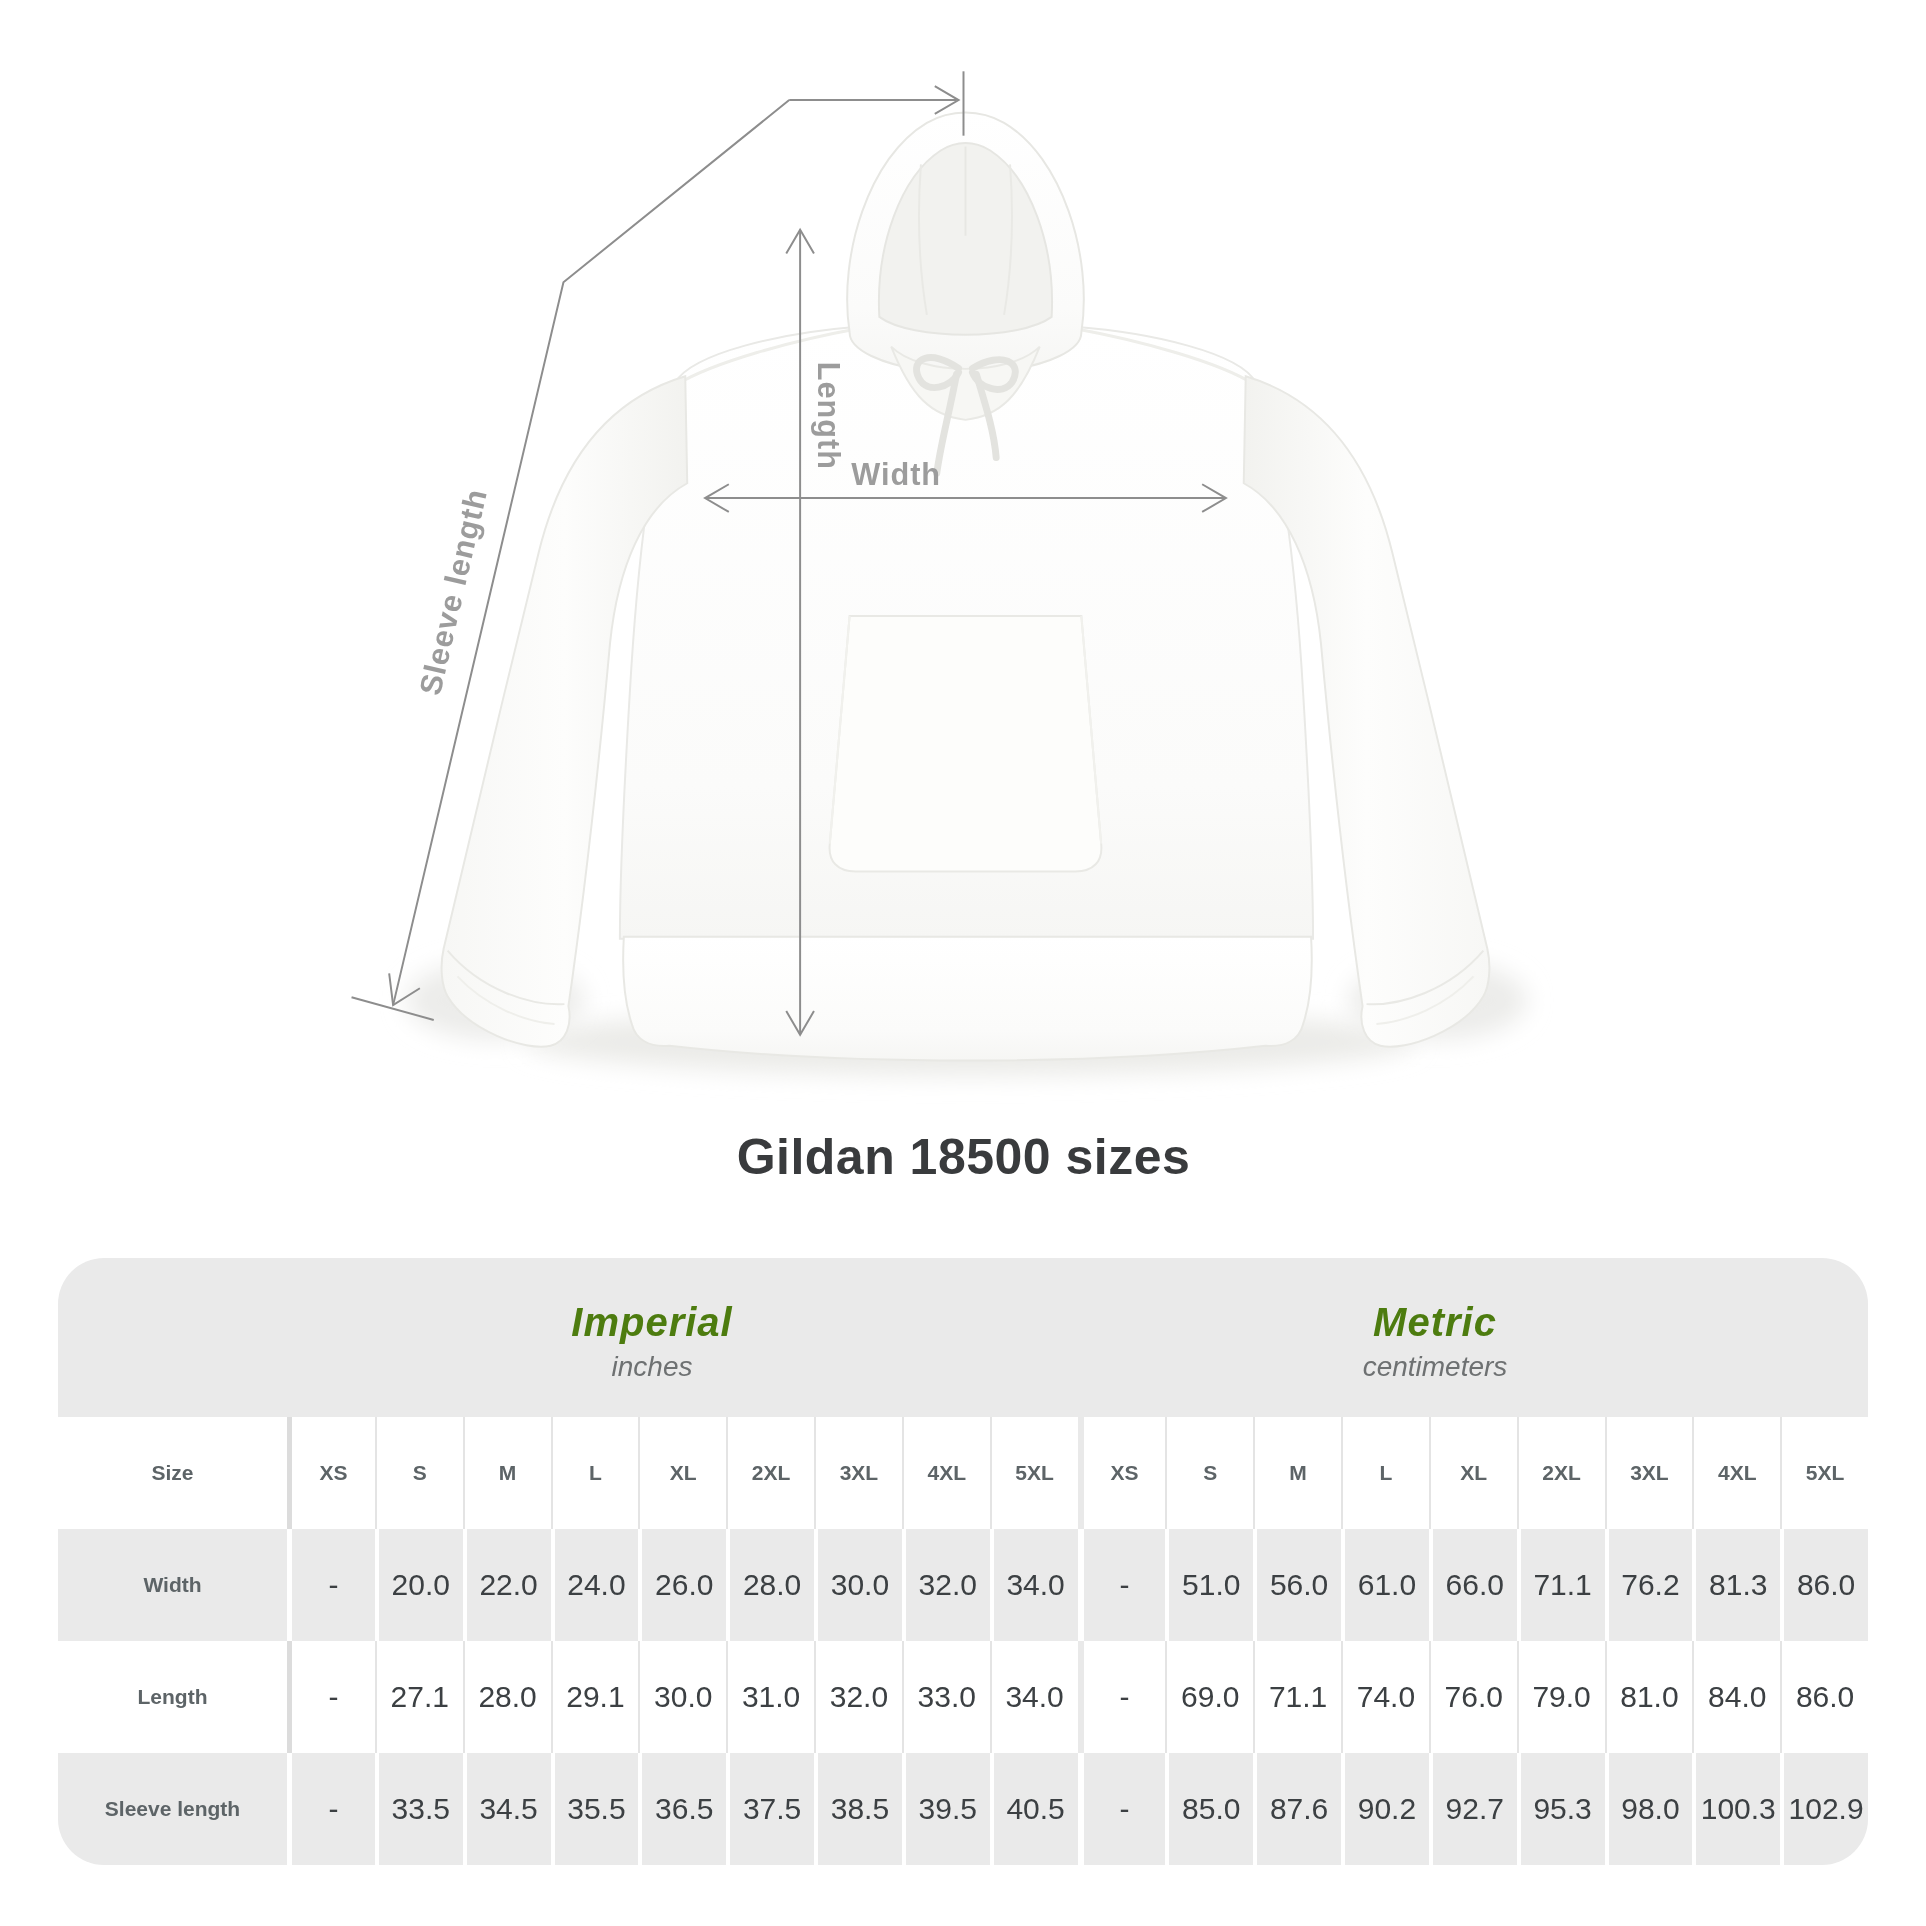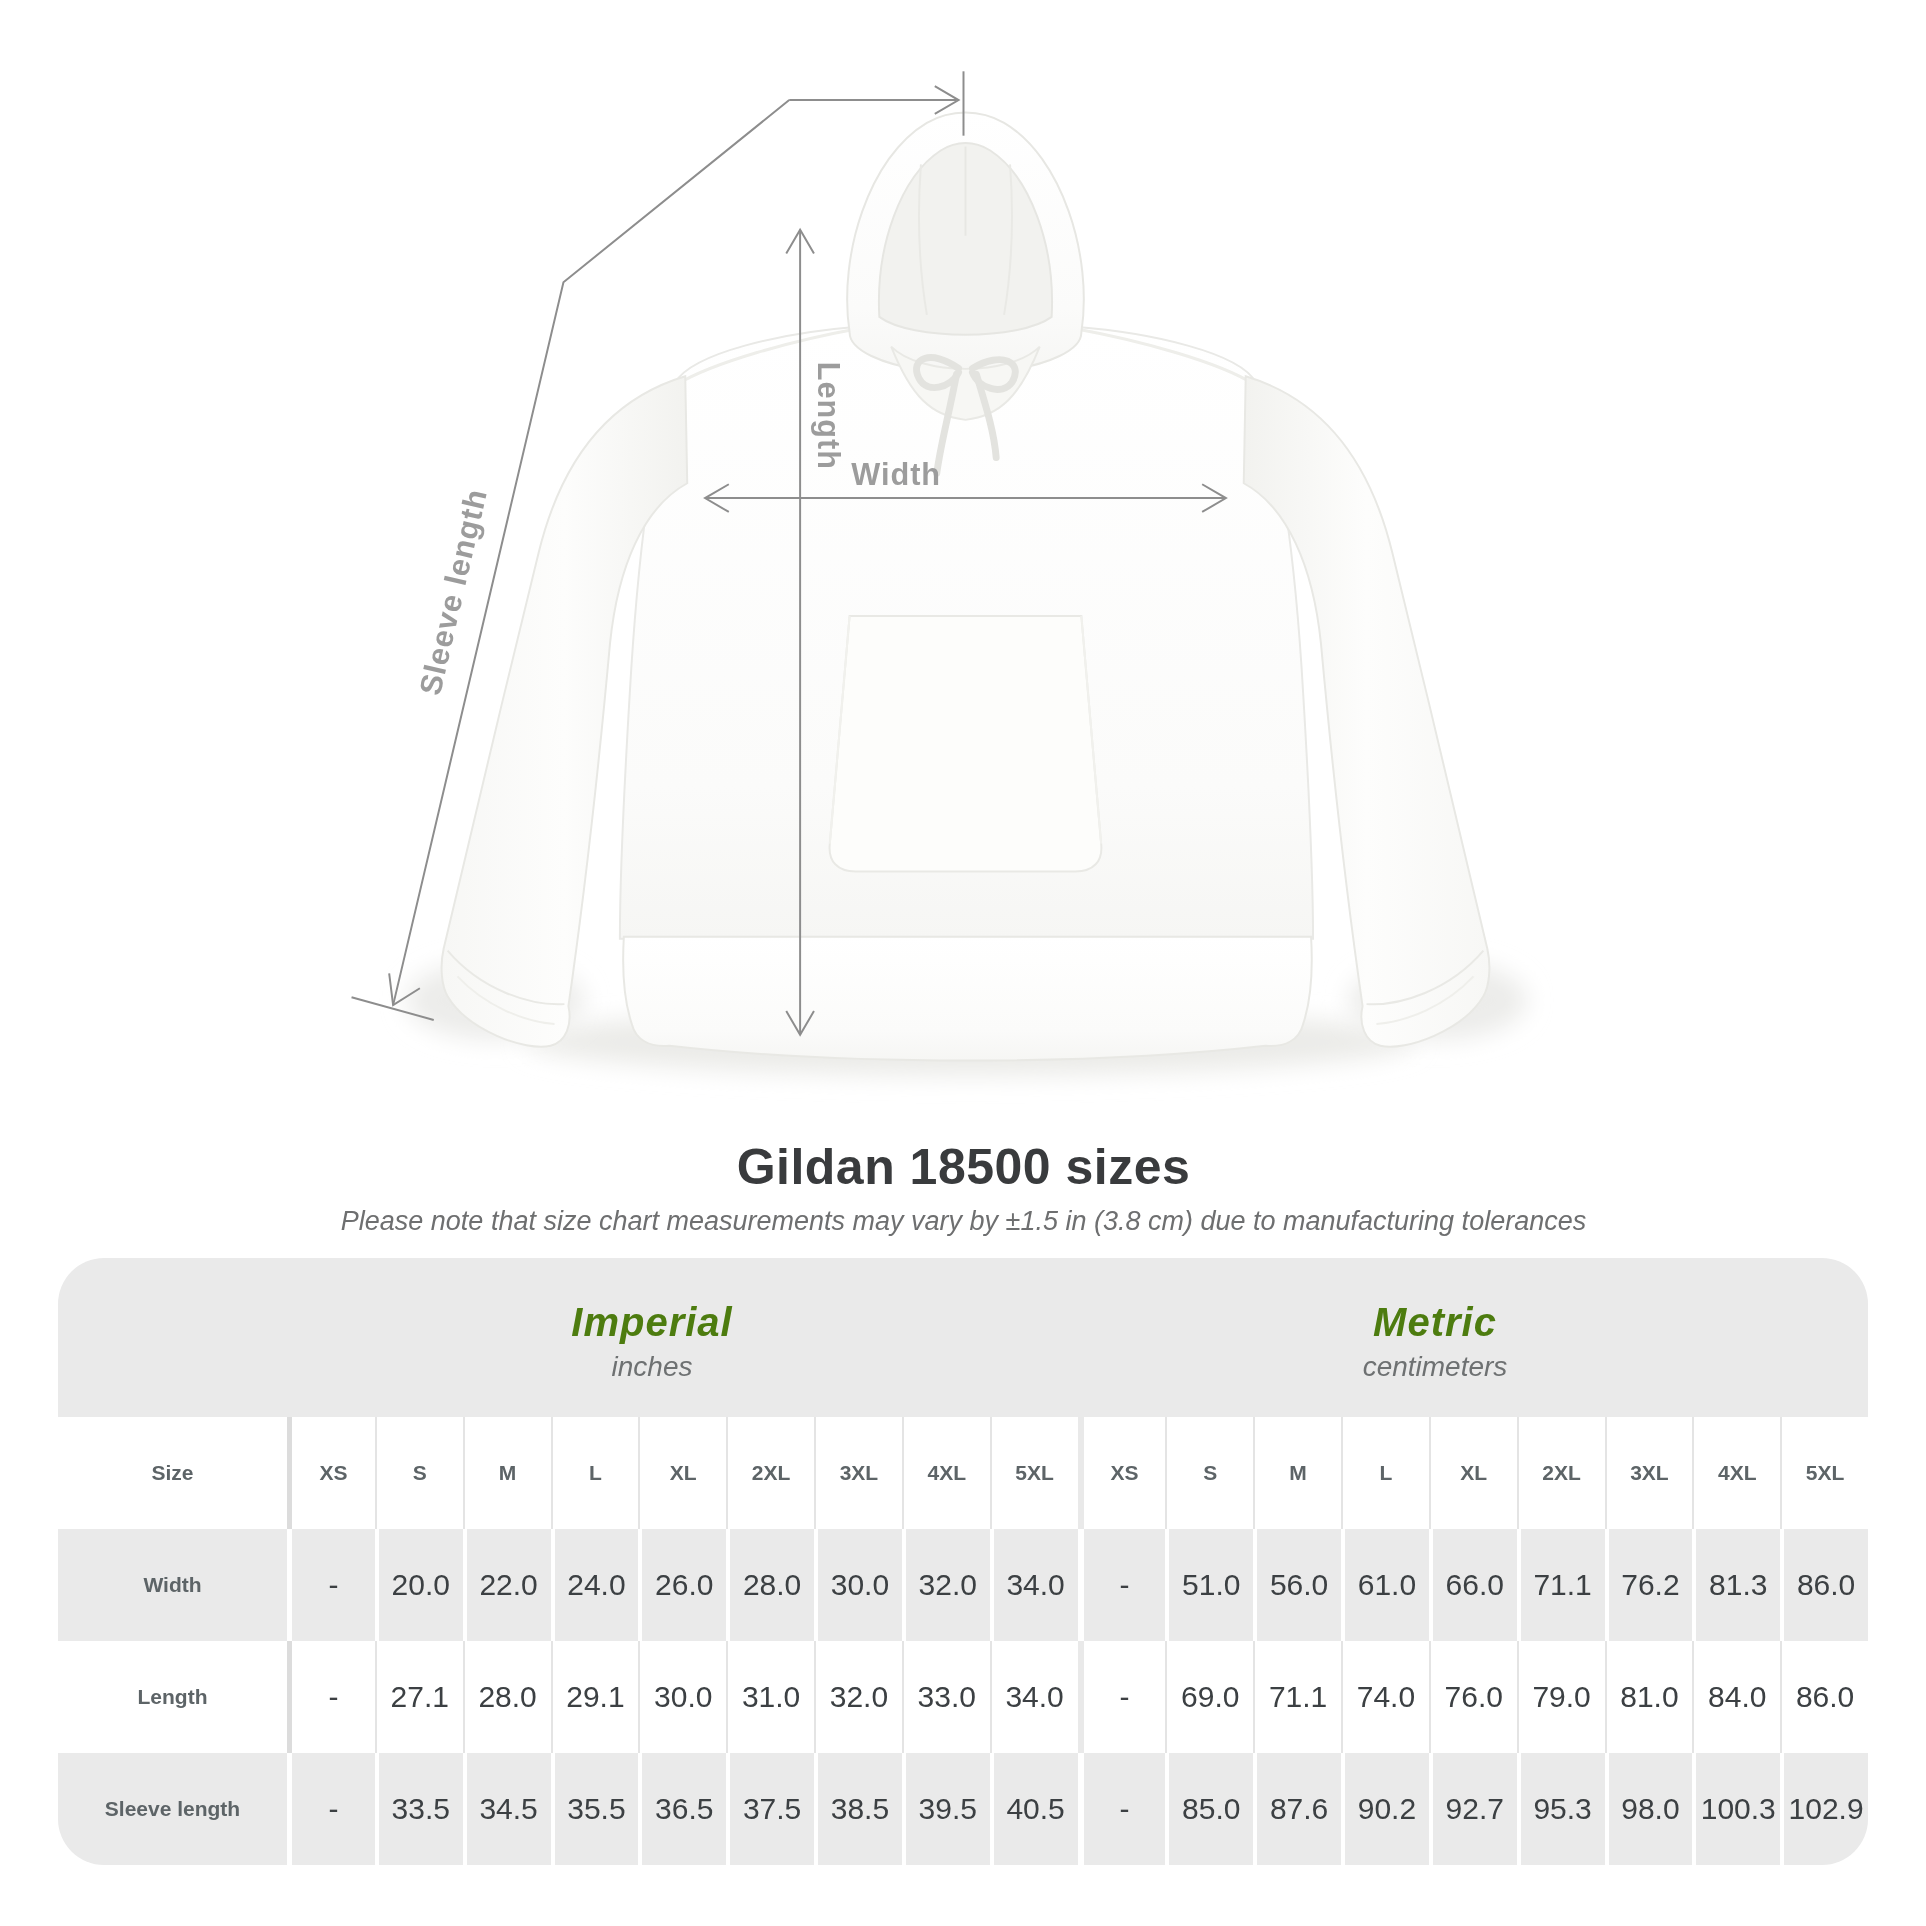--- a/index.html
+++ b/index.html
@@ -10,21 +10,21 @@
     font-family:"Liberation Sans","DejaVu Sans",sans-serif;
     overflow:hidden;
   }
   .diagram{position:absolute;left:0;top:0;}
   .measure-label{
     font-family:"Liberation Sans","DejaVu Sans",sans-serif;
     font-weight:bold;font-size:31px;fill:#9c9c9c;letter-spacing:1px;
   }
   .heading{position:absolute;left:0;top:1130px;width:1927px;text-align:center;}
   .heading h1{
-    margin:10px;font-size:50px;line-height:55px;font-weight:bold;color:#393b3d;letter-spacing:0.5px;
+    margin:0;font-size:50px;line-height:55px;font-weight:bold;color:#393b3d;letter-spacing:0.5px;
   }
   .heading p{
     margin:10px 0 0 0;font-size:27px;line-height:32px;font-style:italic;color:#6e6f70;
   }
   .size-table{
     position:absolute;left:58px;top:1258px;width:1810px;height:607px;
     border-radius:46px;overflow:hidden;background:#ffffff;
   }
   .band{position:relative;height:159px;background:#eaeaea;}
   .band .group{position:absolute;top:0;width:554px;text-align:center;}
@@ -189,21 +189,20 @@
       </g>
     </g>
 
     <text class="measure-label" x="826" y="420" text-anchor="middle" transform="rotate(90 826 420)">Length</text>
     <text class="measure-label" x="905" y="490" text-anchor="middle">Width</text>
     <text class="measure-label" x="468" y="600" text-anchor="middle" transform="rotate(-77 468 600)">Sleeve length</text>
   </svg>
 
   <div class="heading">
     <h1>Gildan 18500 sizes</h1>
-    <p>Please note that size chart measurements may vary by ±1.5 in (3.8 cm) due to manufacturing tolerances</p>
   </div>
 
   <div class="size-table">
     <div class="band">
       <div class="group imperial">
         <div class="gname">Imperial</div>
         <div class="gunit">inches</div>
       </div>
       <div class="group metric">
         <div class="gname">Metric</div>

